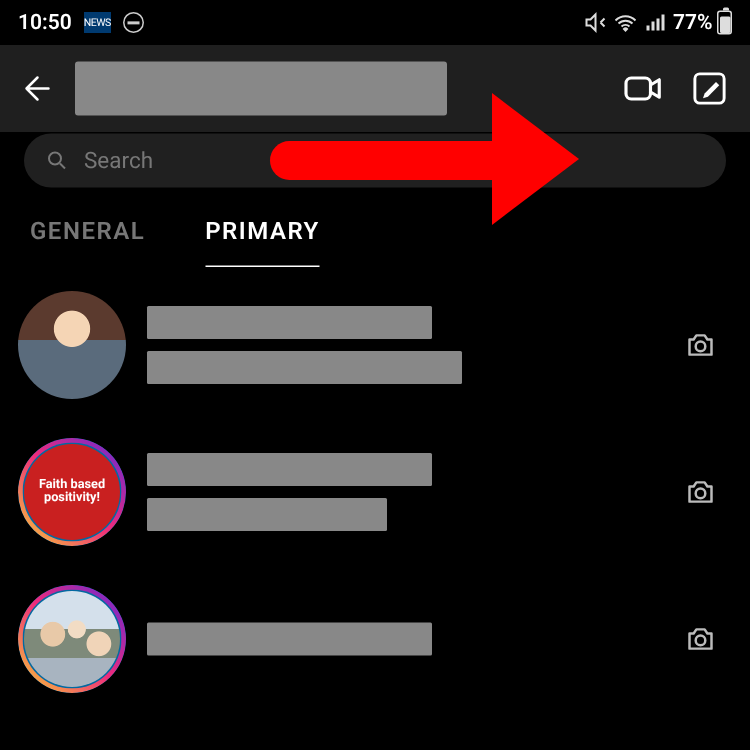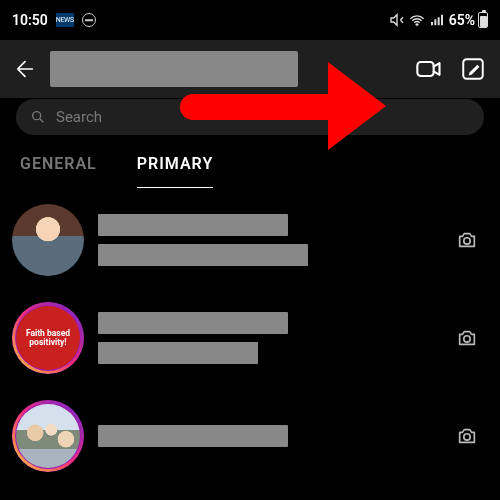--- a/index.html
+++ b/index.html
@@ -1,17 +1,17 @@
 <!DOCTYPE html>
 <html><head>
 <meta charset="utf-8">
 <style>
 *{box-sizing:border-box;margin:0;padding:0}
 body{width:500px;height:500px;background:#000;font-family:-apple-system,Roboto,Arial,sans-serif;color:#fff;overflow:hidden;position:relative}
-.statusbar{height:40px;display:flex;align-items:center;justify-content:space-between;padding:0 12px;font-size:14px;font-weight:600;background:#000}
+.statusbar{height:30px;display:flex;align-items:center;justify-content:space-between;padding:0 12px;font-size:14px;font-weight:600;background:#000}
 .statusbar .left{display:flex;align-items:center;gap:8px}
 .statusbar .right{display:flex;align-items:center;gap:4px}
 .foxbadge{width:18px;height:14px;background:#003a70;display:flex;align-items:center;justify-content:center;font-size:7px;font-weight:400;color:#fff;letter-spacing:-0.3px}
 .dnd{width:14px;height:14px;border:1.5px solid #ccc;border-radius:50%;position:relative}
 .dnd::after{content:"";position:absolute;width:8px;height:1.5px;background:#ccc;top:50%;left:50%;transform:translate(-50%,-50%)}
 .icon-svg{width:16px;height:16px;fill:#ddd}
 .batt{display:flex;align-items:center;gap:3px}
 .batt-body{width:10px;height:16px;border:1.2px solid #ddd;border-radius:2px;position:relative}
 .batt-body::before{content:"";position:absolute;top:-3px;left:2.5px;width:4px;height:2px;background:#ddd;border-radius:1px 1px 0 0}
 .batt-fill{position:absolute;bottom:0.5px;left:0.5px;right:0.5px;height:77%;background:#ddd;border-radius:1px}
@@ -20,21 +20,21 @@
 .titlebox{flex:none;width:248px;height:36px;background:#888;border-radius:2px}
 .spacer{flex:1}
 .topicon{width:34px;height:34px;display:flex;align-items:center;justify-content:center;cursor:pointer}
 .searchrow{height:38px;background:#000;display:flex;align-items:center;padding:16px 16px}
 .searchpill{flex:1;height:36px;background:#202020;border-radius:18px;display:flex;align-items:center;padding:0 14px;color:#777;font-size:15px;gap:10px}
 .tabs{display:flex;padding:18px 16px 0 20px;gap:40px}
 .tab{font-size:16px;font-weight:600;letter-spacing:1px;color:#777;padding-bottom:14px;cursor:pointer}
 .tab.active{color:#fff;border-bottom:1.5px solid #fff}
 .list{padding:16px 10px 0 12px;display:flex;flex-direction:column;gap:26px}
 .row{display:flex;align-items:center;gap:14px}
-.avatar{width:72px;height:72px;border-radius:50%;flex:none;position:relative;background:#a21caf;background-size:cover}
+.avatar{width:72px;height:72px;border-radius:50%;flex:none;position:relative;background:#0369a1;background-size:cover}
 .avatar.story{padding:3px}
 .avatar.story::before{content:"";position:absolute;inset:0;border-radius:50%;padding:3px;background:linear-gradient(45deg,#f9ce34,#ee2a7b,#6228d7);-webkit-mask:linear-gradient(#000 0 0) content-box,linear-gradient(#000 0 0);mask-composite:exclude;-webkit-mask-composite:xor}
 .avatar-inner{position:absolute;inset:4px;border-radius:50%;background:#555;background-size:cover;display:flex;align-items:center;justify-content:center;font-size:8.5px;font-weight:700;text-align:center;line-height:1.1;color:#fff}
 .av1{background:radial-gradient(circle at 50% 35%,#f5d5b5 0 20%,transparent 21%),linear-gradient(180deg,#5b3a2e 0 45%,#5a6b7c 45% 100%)}
 .av2bg{background:#c92020}
 .av3{background:radial-gradient(circle at 30% 45%,#e8c9a8 0 14%,transparent 15%),radial-gradient(circle at 55% 40%,#f2dcc4 0 11%,transparent 12%),radial-gradient(circle at 78% 55%,#f0d4b8 0 13%,transparent 14%),linear-gradient(180deg,#d4e0eb 0 40%,#7e8a7a 40% 70%,#a8b4c0 70% 100%)}
 .msgcol{flex:1;display:flex;flex-direction:column;gap:8px}
 .msgbar{height:22px;background:#888;border-radius:1px}
 .msgbar.w1{width:190px}
 .msgbar.w2{width:210px}
@@ -59,21 +59,21 @@
     <svg class="icon-svg" viewBox="0 0 24 24">
         <path d="M3 9v6h4l5 5V4L7 9H3zm14 3l4 4m0-8l-4 4" stroke="#ddd" stroke-width="2" fill="none"></path>
       </svg>
     <svg class="icon-svg" viewBox="0 0 24 24">
         <path d="M12 20l-1.5-1.5a2 2 0 013 0L12 20zm-4-4a6 6 0 018 0M5 13a10 10 0 0114 0M2 10a14 14 0 0120 0" stroke="#ddd" stroke-width="2" fill="none"></path>
       </svg>
     <svg class="icon-svg" viewBox="0 0 24 24">
         <path d="M3 20h3v-5H3v5zm5 0h3v-9H8v9zm5 0h3V8h-3v12zm5 0h3V4h-3v16z"></path>
       </svg>
     <div class="batt">
-      <span>65%</span>
+      <span>77%</span>
       <div class="batt-body">
           <div class="batt-fill"></div>
         </div>
     </div>
   </div>
 </div>
 
 <div class="topbar">
   <div class="back">
     <svg class="sicon" viewBox="0 0 24 24">

